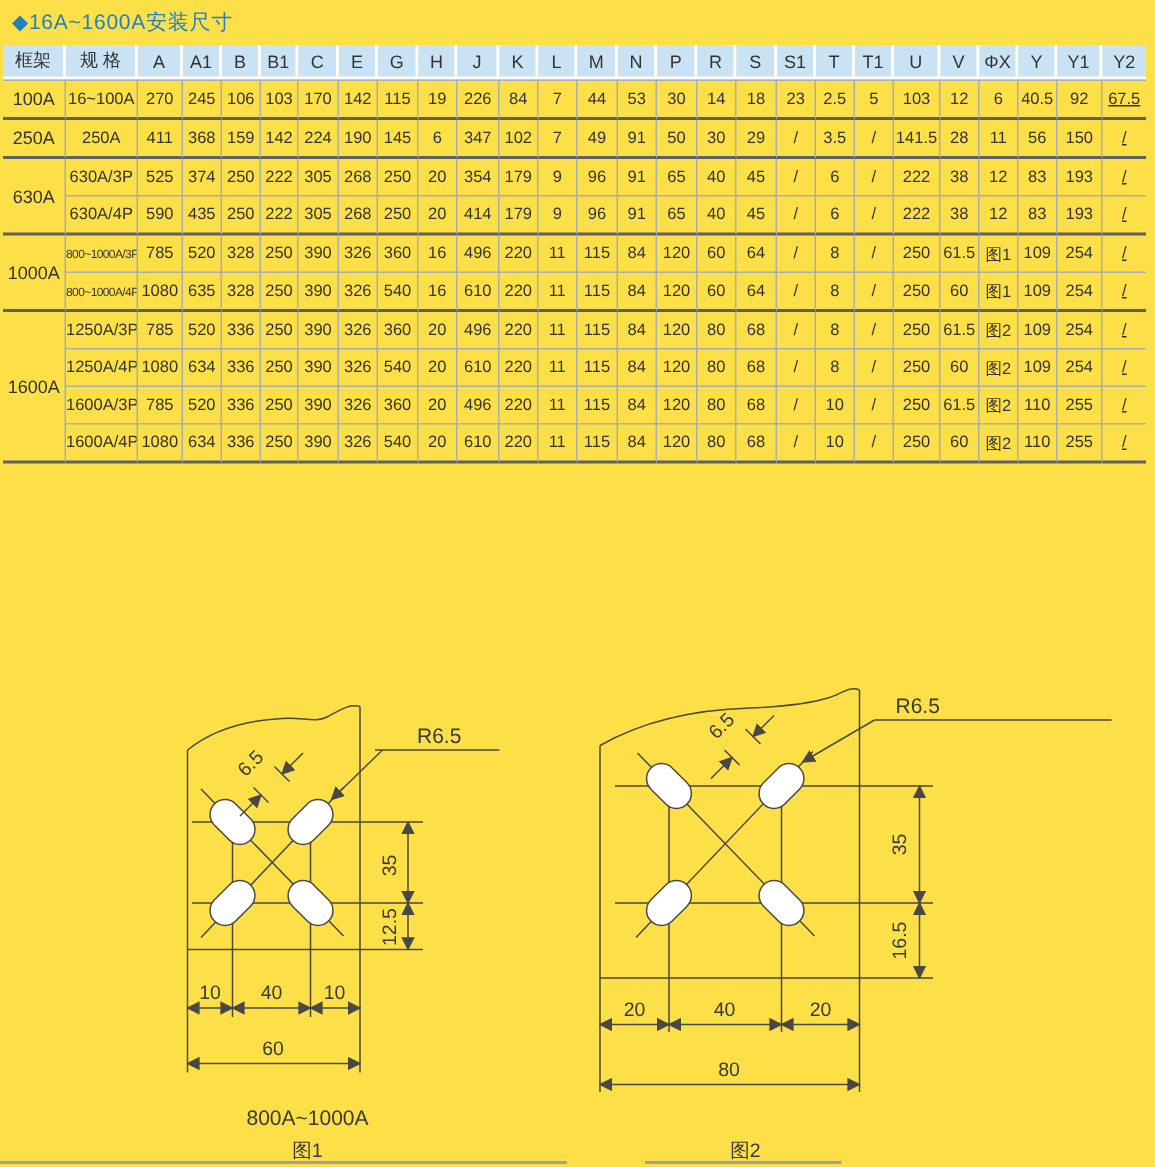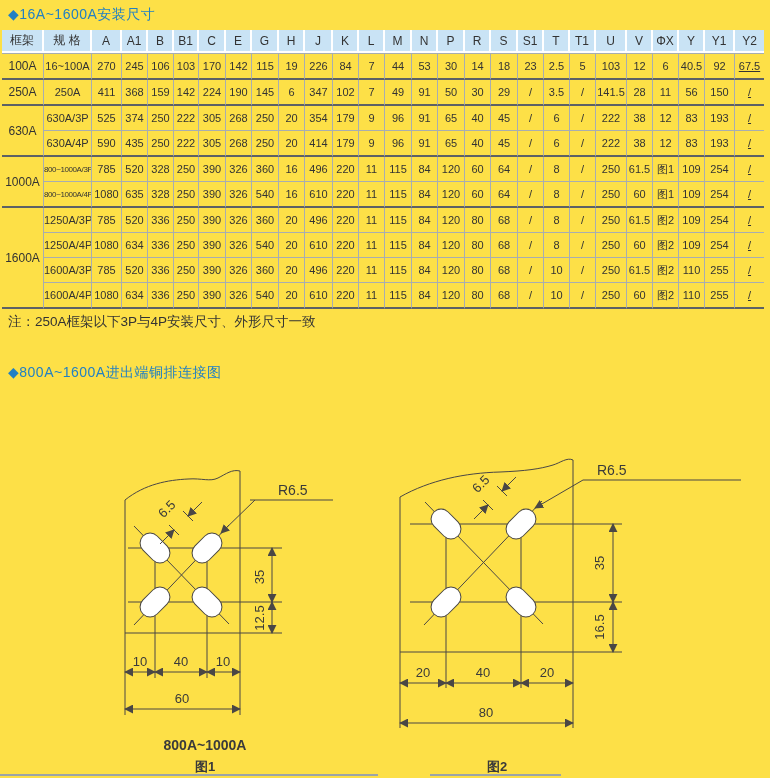--- a/index.html
+++ b/index.html
@@ -21,21 +21,21 @@
   table.dim tr.group-end td{border-bottom:2px solid #5d6165;}
   table.dim td.frame-cell{border-bottom:2px solid #5d6165;font-size:12px;text-align:center;}
   table.dim td.cond{font-size:8px;letter-spacing:-0.4px;margin-top:24px;}
   .diagram{position:absolute;}
   #fig1-svg{left:90px;top:440px;}
   #fig2-svg{left:385px;top:440px;}
   .dwg{stroke:#4a4745;stroke-width:1;fill:none;}
   .slot{stroke:#4a4745;stroke-width:1;fill:#fff;}
   text.dim-t{font-family:"Liberation Sans","DejaVu Sans",sans-serif;font-size:13px;fill:#3a3a3a;stroke:none;}
   text.r-t{font-size:14px;}
-  .caption{position:absolute;text-align:center;color:#3a3a3a;font-weight:bold;}
+  .caption{position:absolute;text-align:center;color:#3a3a3a;}
   .cap-range{font-size:14px;}
   .cap-fig{font-size:13px;}
   #cap1-range{left:95px;top:737px;width:220px;}
   #cap1-fig{left:95px;top:758px;width:220px;}
   #cap2-range{left:387px;top:737px;width:220px;}
   #cap2-fig{left:387px;top:758px;width:220px;}
   .bottom-line{position:absolute;top:774px;height:2px;background:#9ba4a9;}
   #bl-a{left:0;width:378px;}
   #bl-b{left:430px;width:131px;}
 </style>
@@ -389,23 +389,21 @@
           <td>250</td>
           <td>60</td>
           <td>图2</td>
           <td>110</td>
           <td>255</td>
           <td>/</td>
         </tr>
       </tbody>
   </table>
 
-  <div class="note">注：250A框架以下3P与4P安装尺寸、外形尺寸一致</div>
-
-  <div class="sec-title t2">◆800A~1600A进出端铜排连接图</div>
+
 
   <svg id="fig1-svg" class="diagram" width="260" height="290" viewBox="0 0 260 290">
     <defs>
       <marker id="arr1" viewBox="0 0 10 10" refX="9" refY="5" markerWidth="9" markerHeight="9" orient="auto-start-reverse">
         <path d="M0,0 L10,5 L0,10 z" fill="#4a4745"></path>
       </marker>
     </defs>
 
     <path class="dwg" d="M35,60 V275"></path>
     <path class="dwg" d="M150,31 V275"></path>

